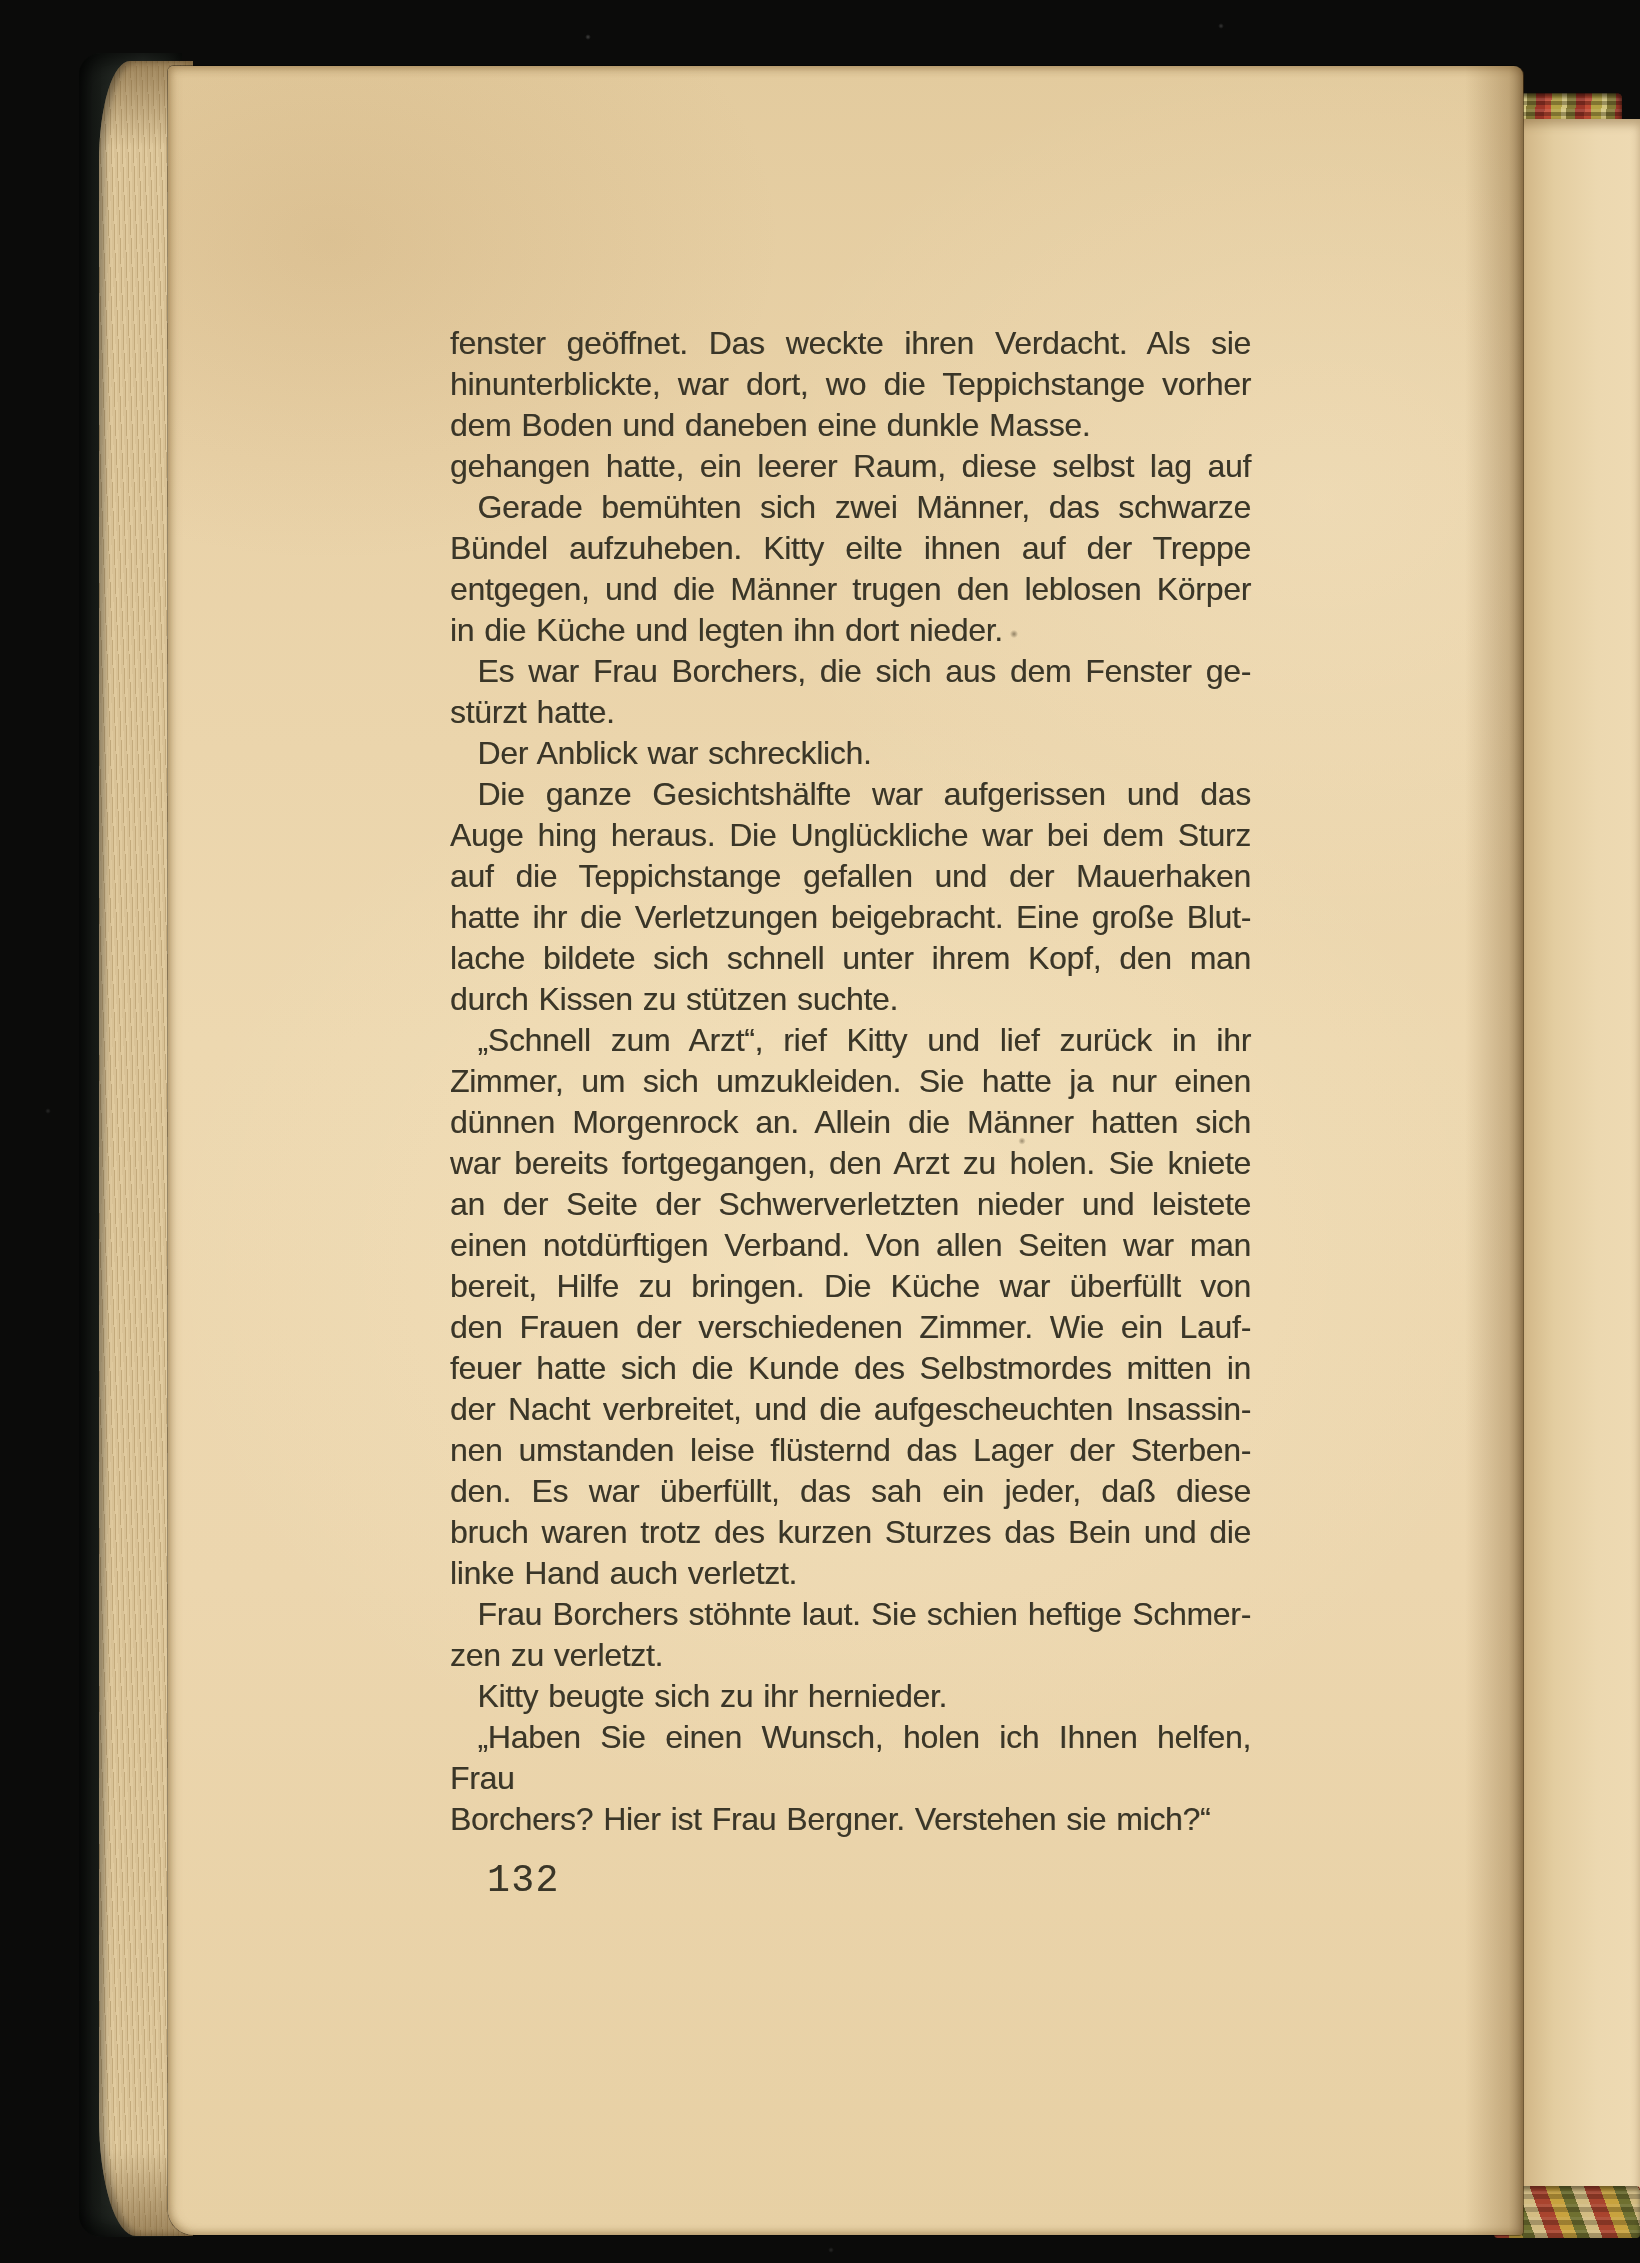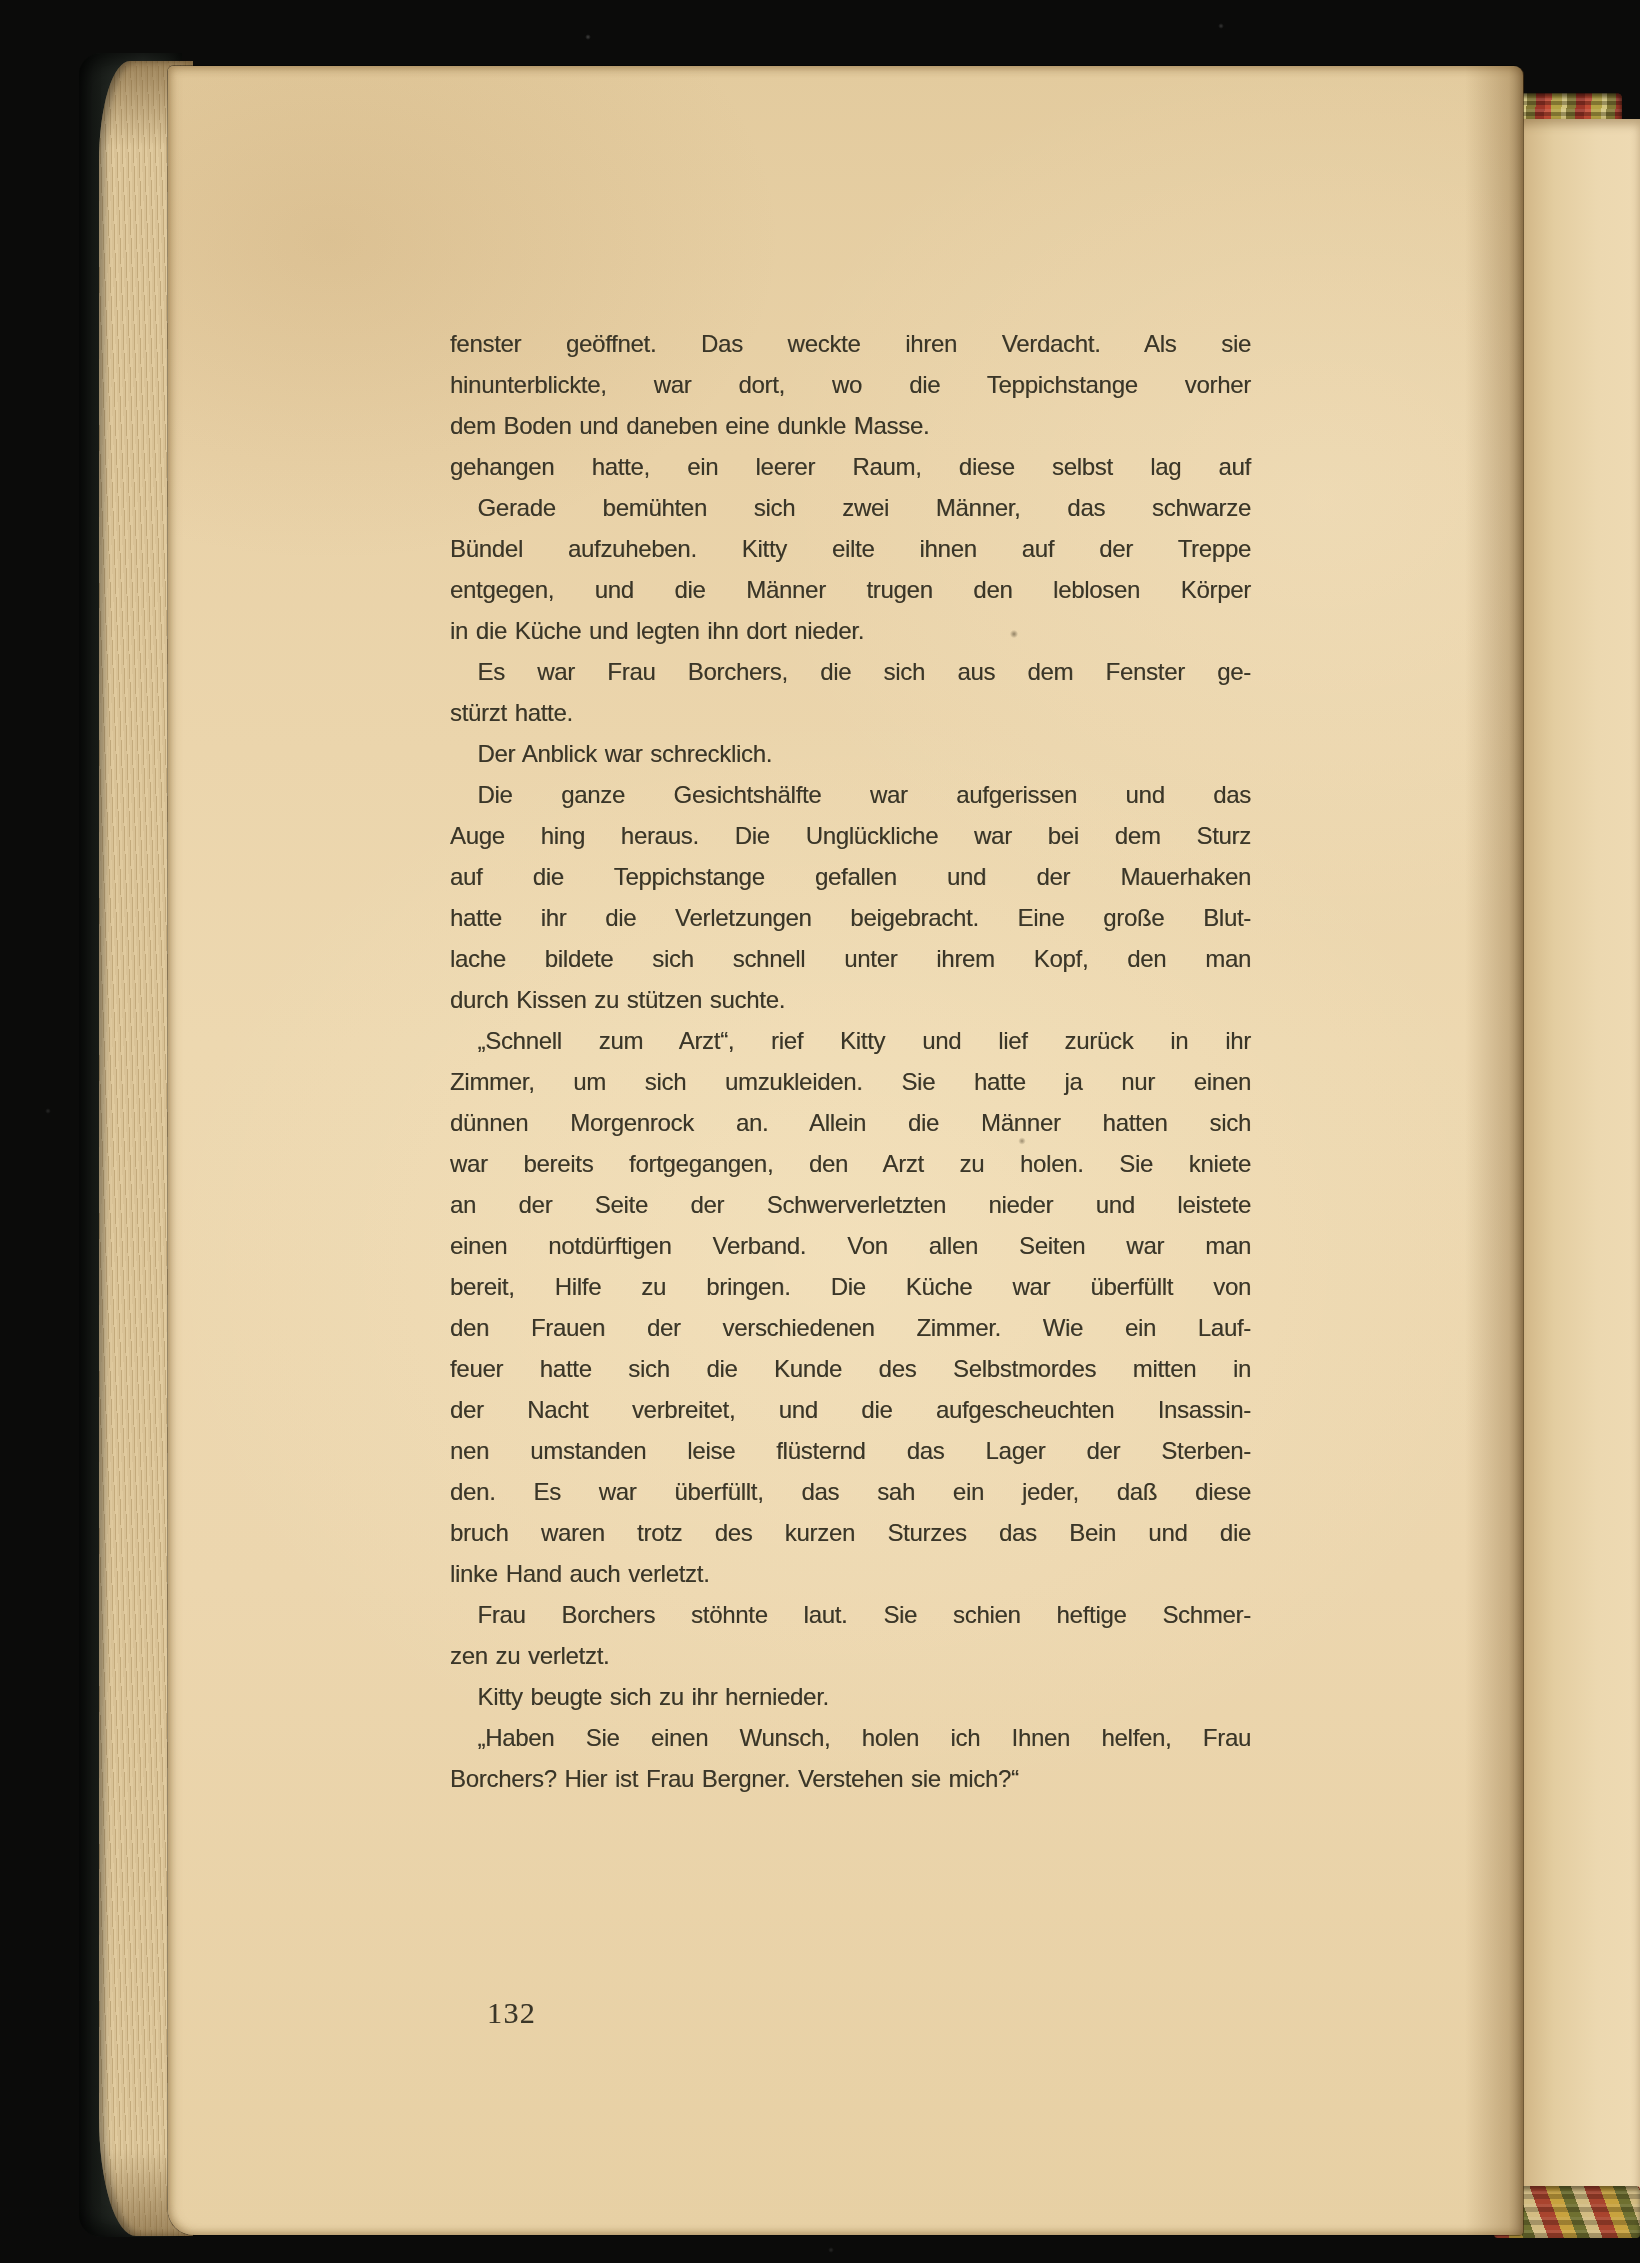--- a/index.html
+++ b/index.html
@@ -73,32 +73,32 @@
   }
   
   .page::after {
     content:""; position:absolute; right:-0.9px; top:0; width:59px; height:100%;
     background:linear-gradient(90deg, rgba(0,0,0,0), rgba(125,92,45,.34) 74%, rgba(88,60,24,.55) 100%);
     border-radius:0 9.2px 3.7px 0;
   }
   .text-block {
     position:absolute; left:282px; top:257px; width:801px;
     font-family:"Liberation Sans", sans-serif;
-    font-size:24px; line-height:41px;
+    font-size:32px; line-height:41px;
     letter-spacing:-0.3px; word-spacing:1.4px;
     color:#3a3628;
     text-shadow:0.3px 0.3px 0.5px rgba(58,54,40,.45);
   }
   .line { text-align:justify; text-align-last:justify; }
   .line.end { text-align-last:left; }
   .line.indent { text-indent:27.5px; }
   .page-number {
-    position:absolute; left:319px; top:1932px;
-    font-family:Liberation Serif, serif;
-    font-size:30px; line-height:1; letter-spacing:1.4px;
+    position:absolute; left:319px; top:1796px;
+    font-family:Liberation Mono, monospace;
+    font-size:38px; line-height:1; letter-spacing:1.4px;
     color:#3a3628;
     text-shadow:0.3px 0.3px 0.5px rgba(58,54,40,.45);
   }
 </style>
 </head>
 <body>
 
 <div class="scene">
   <div class="cover-edge"></div>
   <div class="page-stack"></div>

